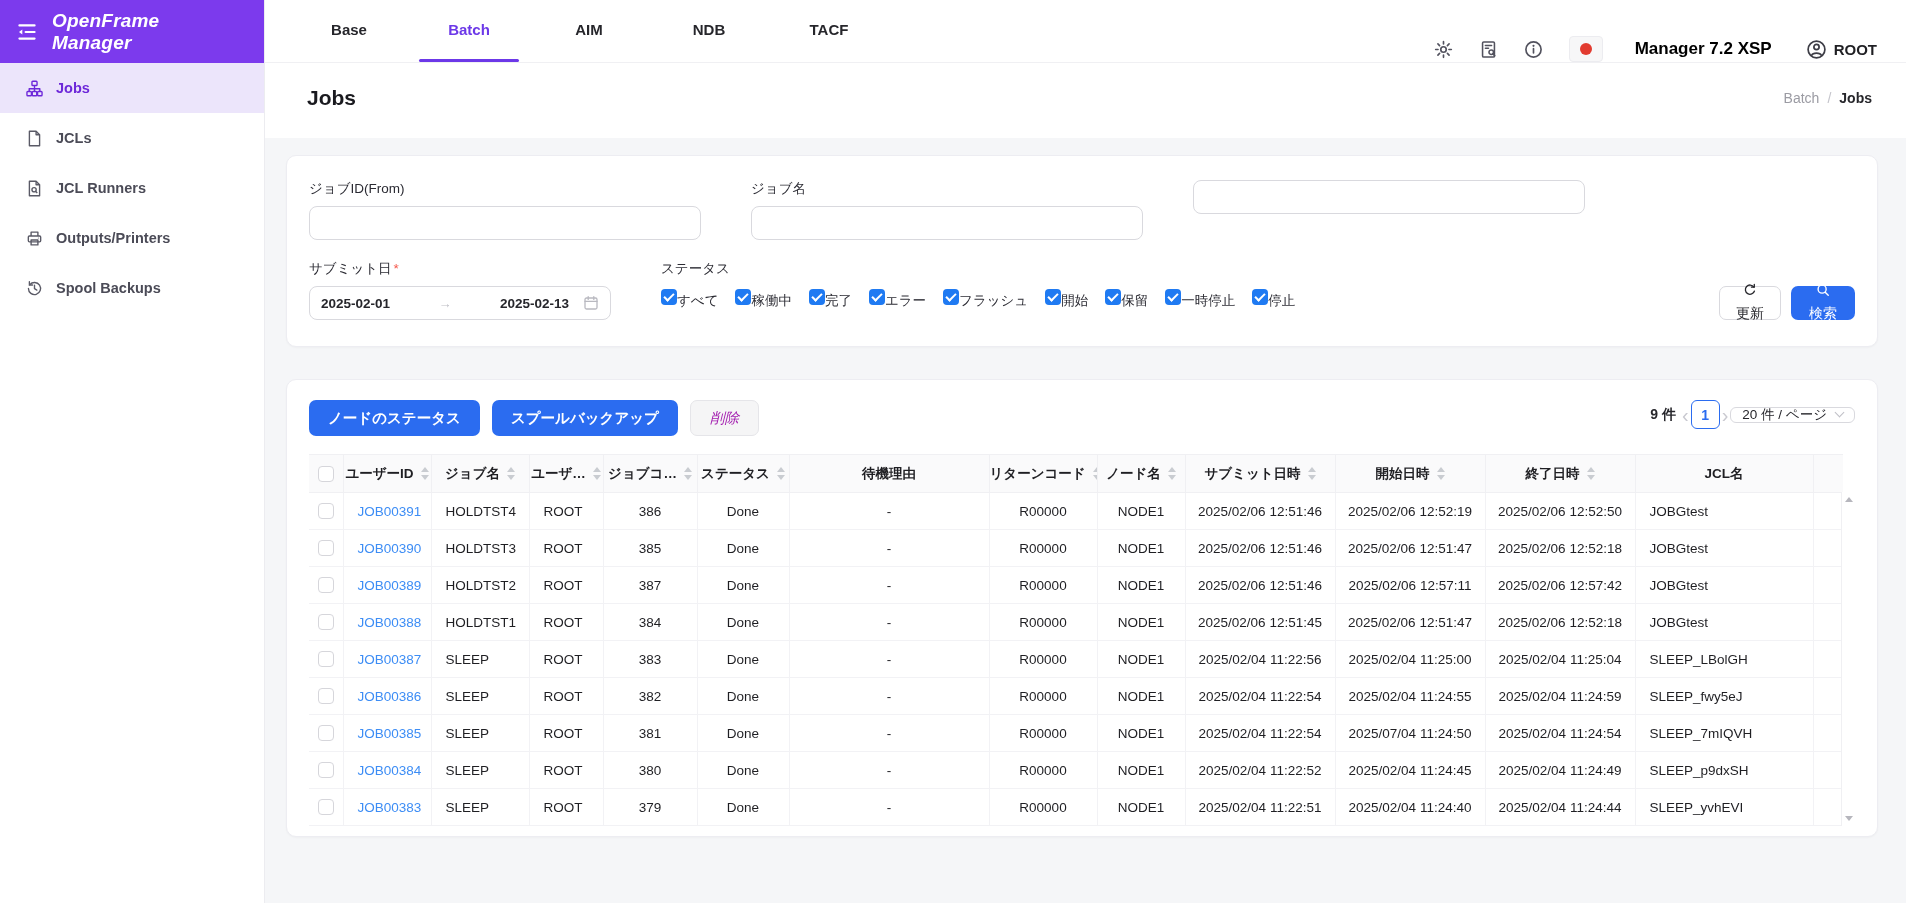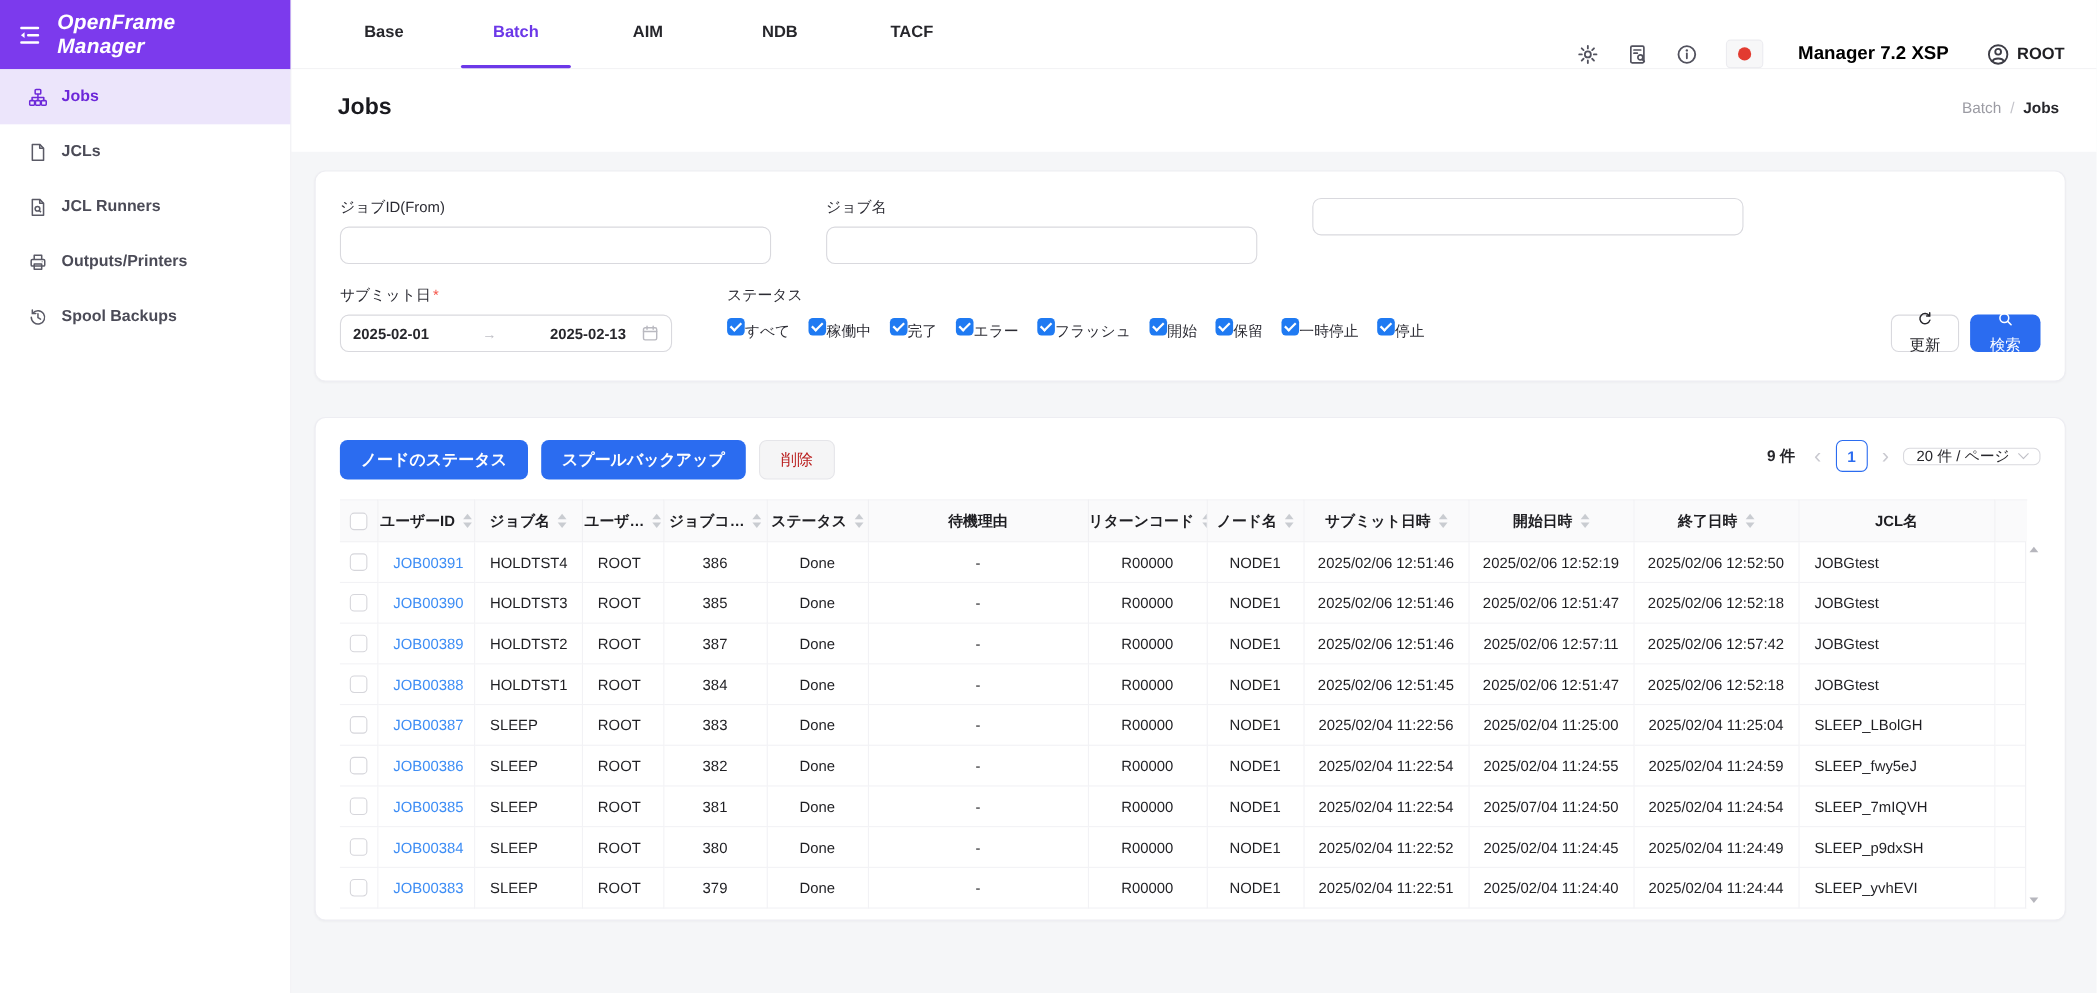--- a/index.html
+++ b/index.html
@@ -68,22 +68,22 @@
   .btn { display:inline-flex; align-items:center; justify-content:center; gap:8px; border-radius:7px; font-size:14px; font-family:inherit; cursor:pointer; border:0; white-space:nowrap;flex-direction:column; }
   .btn-ghost { height:34px; padding:0 16px; background:#fff; border:1px solid #d9d9de; color:#26262b; }
   .btn-blue { height:34px; padding:0 18px; background:#2b6cf0; color:#fff; }
   .btn svg { flex:0 0 auto; }
 
   
   .table-card { margin-top:32px; padding:20px 22px 10px 22px; }
   .actions-row { display:flex; align-items:flex-start; }
   .act-btn { height:36px; padding:0 19px; font-size:14.5px; font-weight:600; border-radius:7px; }
   .act-btn + .act-btn { margin-left:12px; }
-  .btn-disabled { background:#f5f5f6; color:#b91c1c; border:1px solid #e5e5e9; font-weight:400; cursor:default; }
-  .pagination { margin-left:auto; display:flex; align-items:center; gap:11px; font-size:14px; color:#26262b; }
+  .btn-disabled { background:#f5f5f6; color:#a21caf; border:1px solid #e5e5e9; font-weight:400; cursor:default;font-style:italic; }
+  .pagination { margin-left:auto; display:flex; align-items:center; gap:0; font-size:14px; color:#26262b; }
   .total { font-weight:600; margin-right:4px; }
   .pg-arrow { color:#c9c9d0; font-size:20px; line-height:1; cursor:default; padding:0 2px; }
   .pg-num { width:29px; height:29px; border:1px solid #2b6cf0; color:#2b6cf0; font-weight:600; border-radius:6px; display:inline-flex; align-items:center; justify-content:center; cursor:pointer; }
   .pg-size { height:16px; border:1px solid #d9d9de; border-radius:6px; display:inline-flex; align-items:center; padding:0 11px; font-size:13.5px; cursor:pointer; background:#fff; }
   .chev { width:7px; height:7px; border-right:1.5px solid #bfbfc6; border-bottom:1.5px solid #bfbfc6; transform:rotate(45deg); margin-left:9px; margin-top:-4px; }
 
   .table-wrap { position:relative; margin-top:18px; padding-right:14px; }
   table { width:100%; border-collapse:collapse; table-layout:fixed; font-size:13.5px; color:#1f1f23; }
   th { background:#fafafb; border-top:1px solid #f0f0f3; border-bottom:1px solid #f0f0f3; border-right:1px solid #f0f0f3; height:38px; font-weight:700; font-size:13.5px; text-align:center; white-space:nowrap; overflow:hidden; }
   th.col-filler, td.col-filler { border-right:0; }

